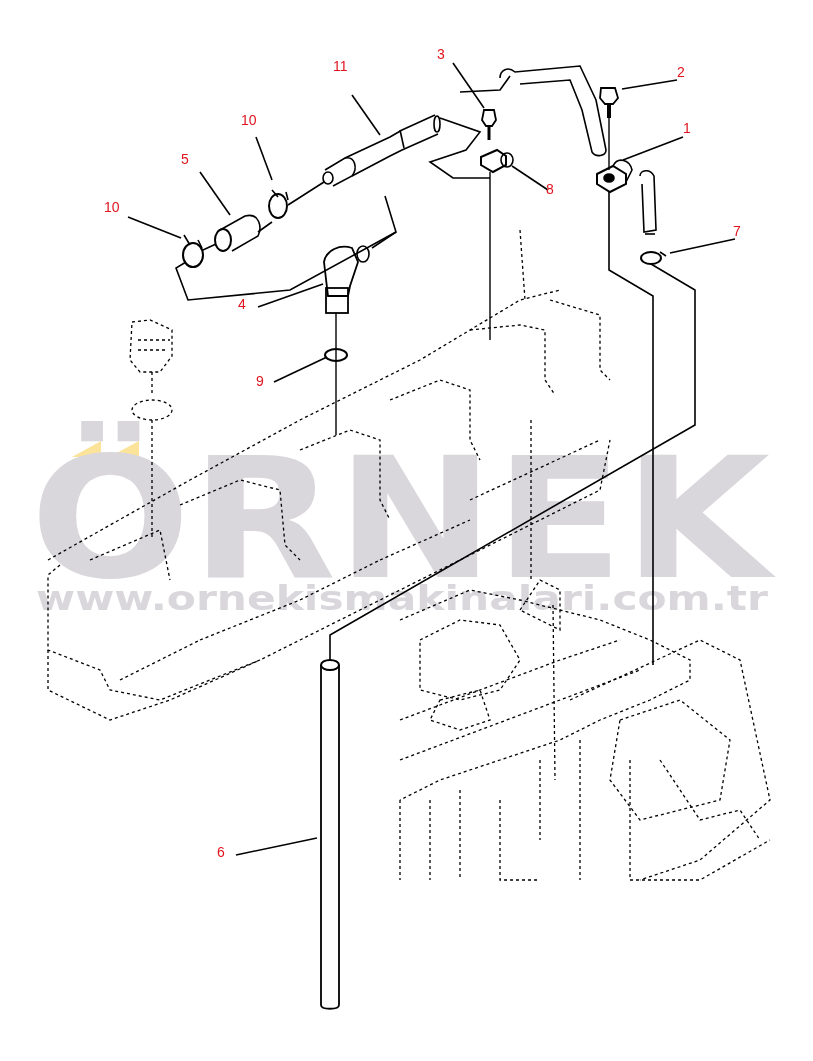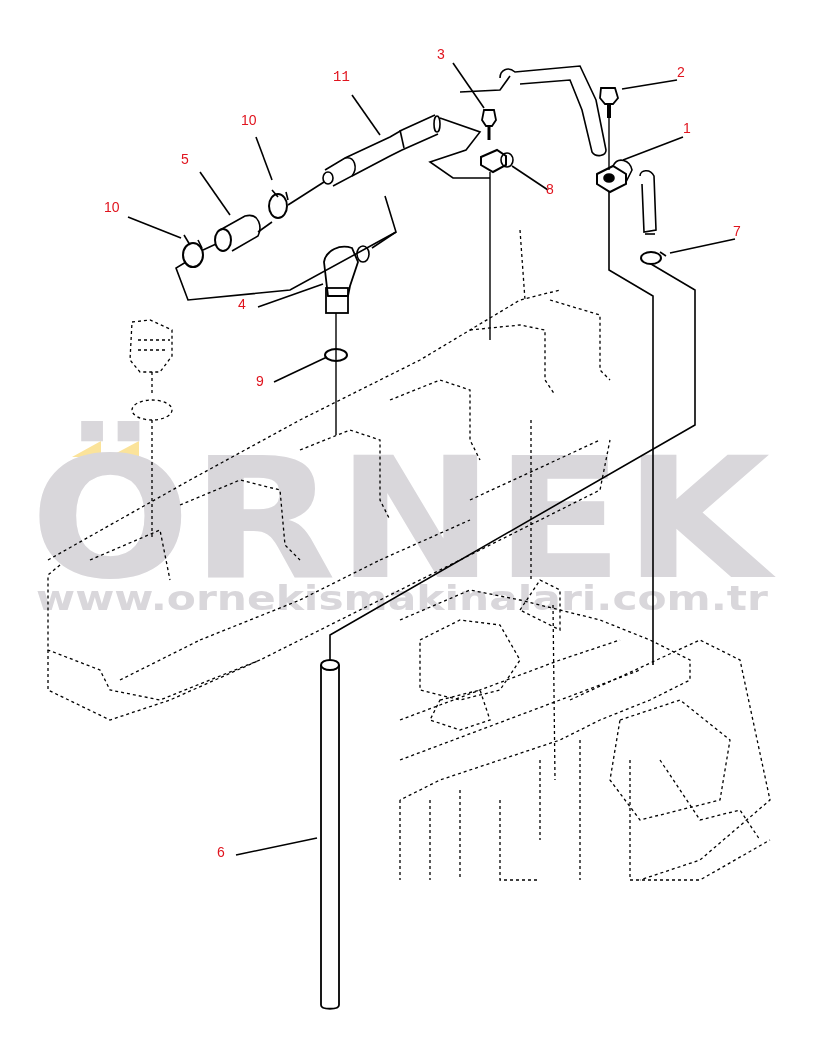--- a/index.html
+++ b/index.html
@@ -164,14 +164,14 @@
   <span class="label" style="left:677px;top:65px;">2</span>
   <span class="label" style="left:437px;top:47px;">3</span>
   <span class="label" style="left:238px;top:297px;">4</span>
   <span class="label" style="left:181px;top:152px;">5</span>
   <span class="label" style="left:217px;top:845px;">6</span>
   <span class="label" style="left:733px;top:224px;">7</span>
   <span class="label" style="left:546px;top:182px;">8</span>
   <span class="label" style="left:256px;top:374px;">9</span>
   <span class="label" style="left:104px;top:200px;">10</span>
   <span class="label" style="left:241px;top:113px;">10</span>
-  <span class="label" style="left:333px;top:70px;font-family:Liberation Mono, monospace;">11</span>
+  <span class="label" style="left:333px;top:59px;">11</span>
 </div>
 
 </body></html>

